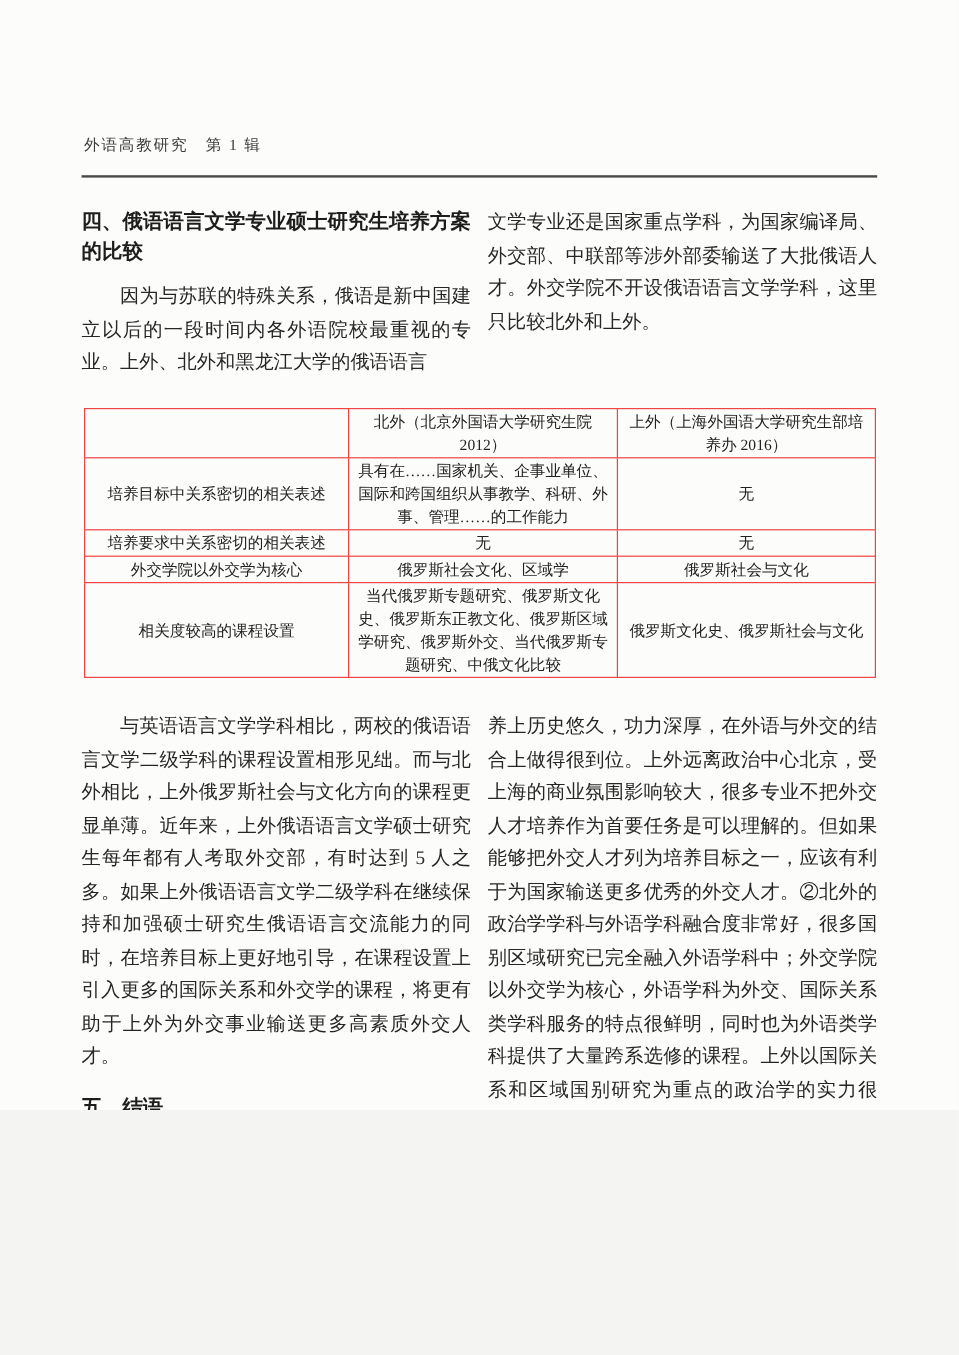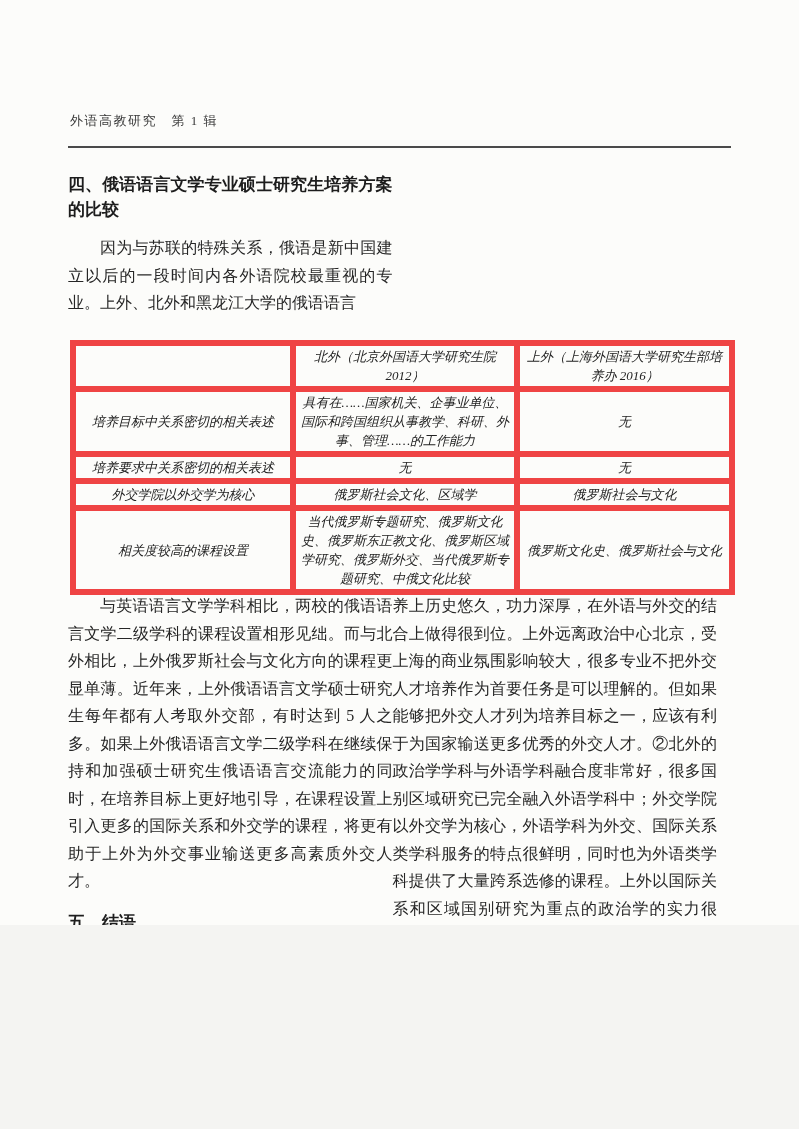--- a/index.html
+++ b/index.html
@@ -27,20 +27,21 @@
     position: absolute;
     left: 68px; top: 146px;
     width: 663px; height: 2px;
     background: #4a4a4a;
   }
   .cols {
     position: absolute;
     left: 68px;
     width: 663px;
     display: flex;
+    gap: 14px;
   }
   .top-section { top: 172px; }
   .bottom-section { top: 592px; }
   .col { flex: 0 0 324.5px; width: 324.5px; }
   .sec-heading {
     font-family: "Liberation Sans", sans-serif;
     font-weight: bold;
     font-size: 17px;
     line-height: 25px;
     margin: 0 0 12px 0;
@@ -61,45 +62,47 @@
     left: 70px; top: 340px;
     width: 659px;
     border-collapse: collapse;
     table-layout: fixed;
     font-size: 13px;
     line-height: 19px;
     text-align: center;
     color: #222222;
   }
   .cmp-table th, .cmp-table td {
-    border: 6px solid #ef4444;
+    border: 1px solid #ef4444;
     font-weight: normal;
     padding: 1px 5px;
     vertical-align: middle;
     text-align: center;
-    font-style: italic;
   }
   .cmp-table col.c1 { width: 220px; }
   .cmp-table col.c2 { width: 224px; }
   .cmp-table col.c3 { width: 215px; }
 </style>
 </head>
 <body>
 
 <div class="page">
 
   <header class="running-head">
     <span>外语高教研究　第 1 辑</span>
   </header>
   <div class="head-rule"></div>
 
   <section class="cols top-section">
     <div class="col">
       <h2 class="sec-heading">四、俄语语言文学专业硕士研究生培养方案的比较</h2>
       <p class="body indent">因为与苏联的特殊关系，俄语是新中国建立以后的一段时间内各外语院校最重视的专业。上外、北外和黑龙江大学的俄语语言</p>
+    </div>
+    <div class="col">
+      <p class="body">文学专业还是国家重点学科，为国家编译局、外交部、中联部等涉外部委输送了大批俄语人才。外交学院不开设俄语语言文学学科，这里只比较北外和上外。</p>
     </div>
   </section>
 
   <table class="cmp-table">
     <colgroup>
       <col class="c1">
         <col class="c2">
         <col class="c3">
     </colgroup>
     <thead>

